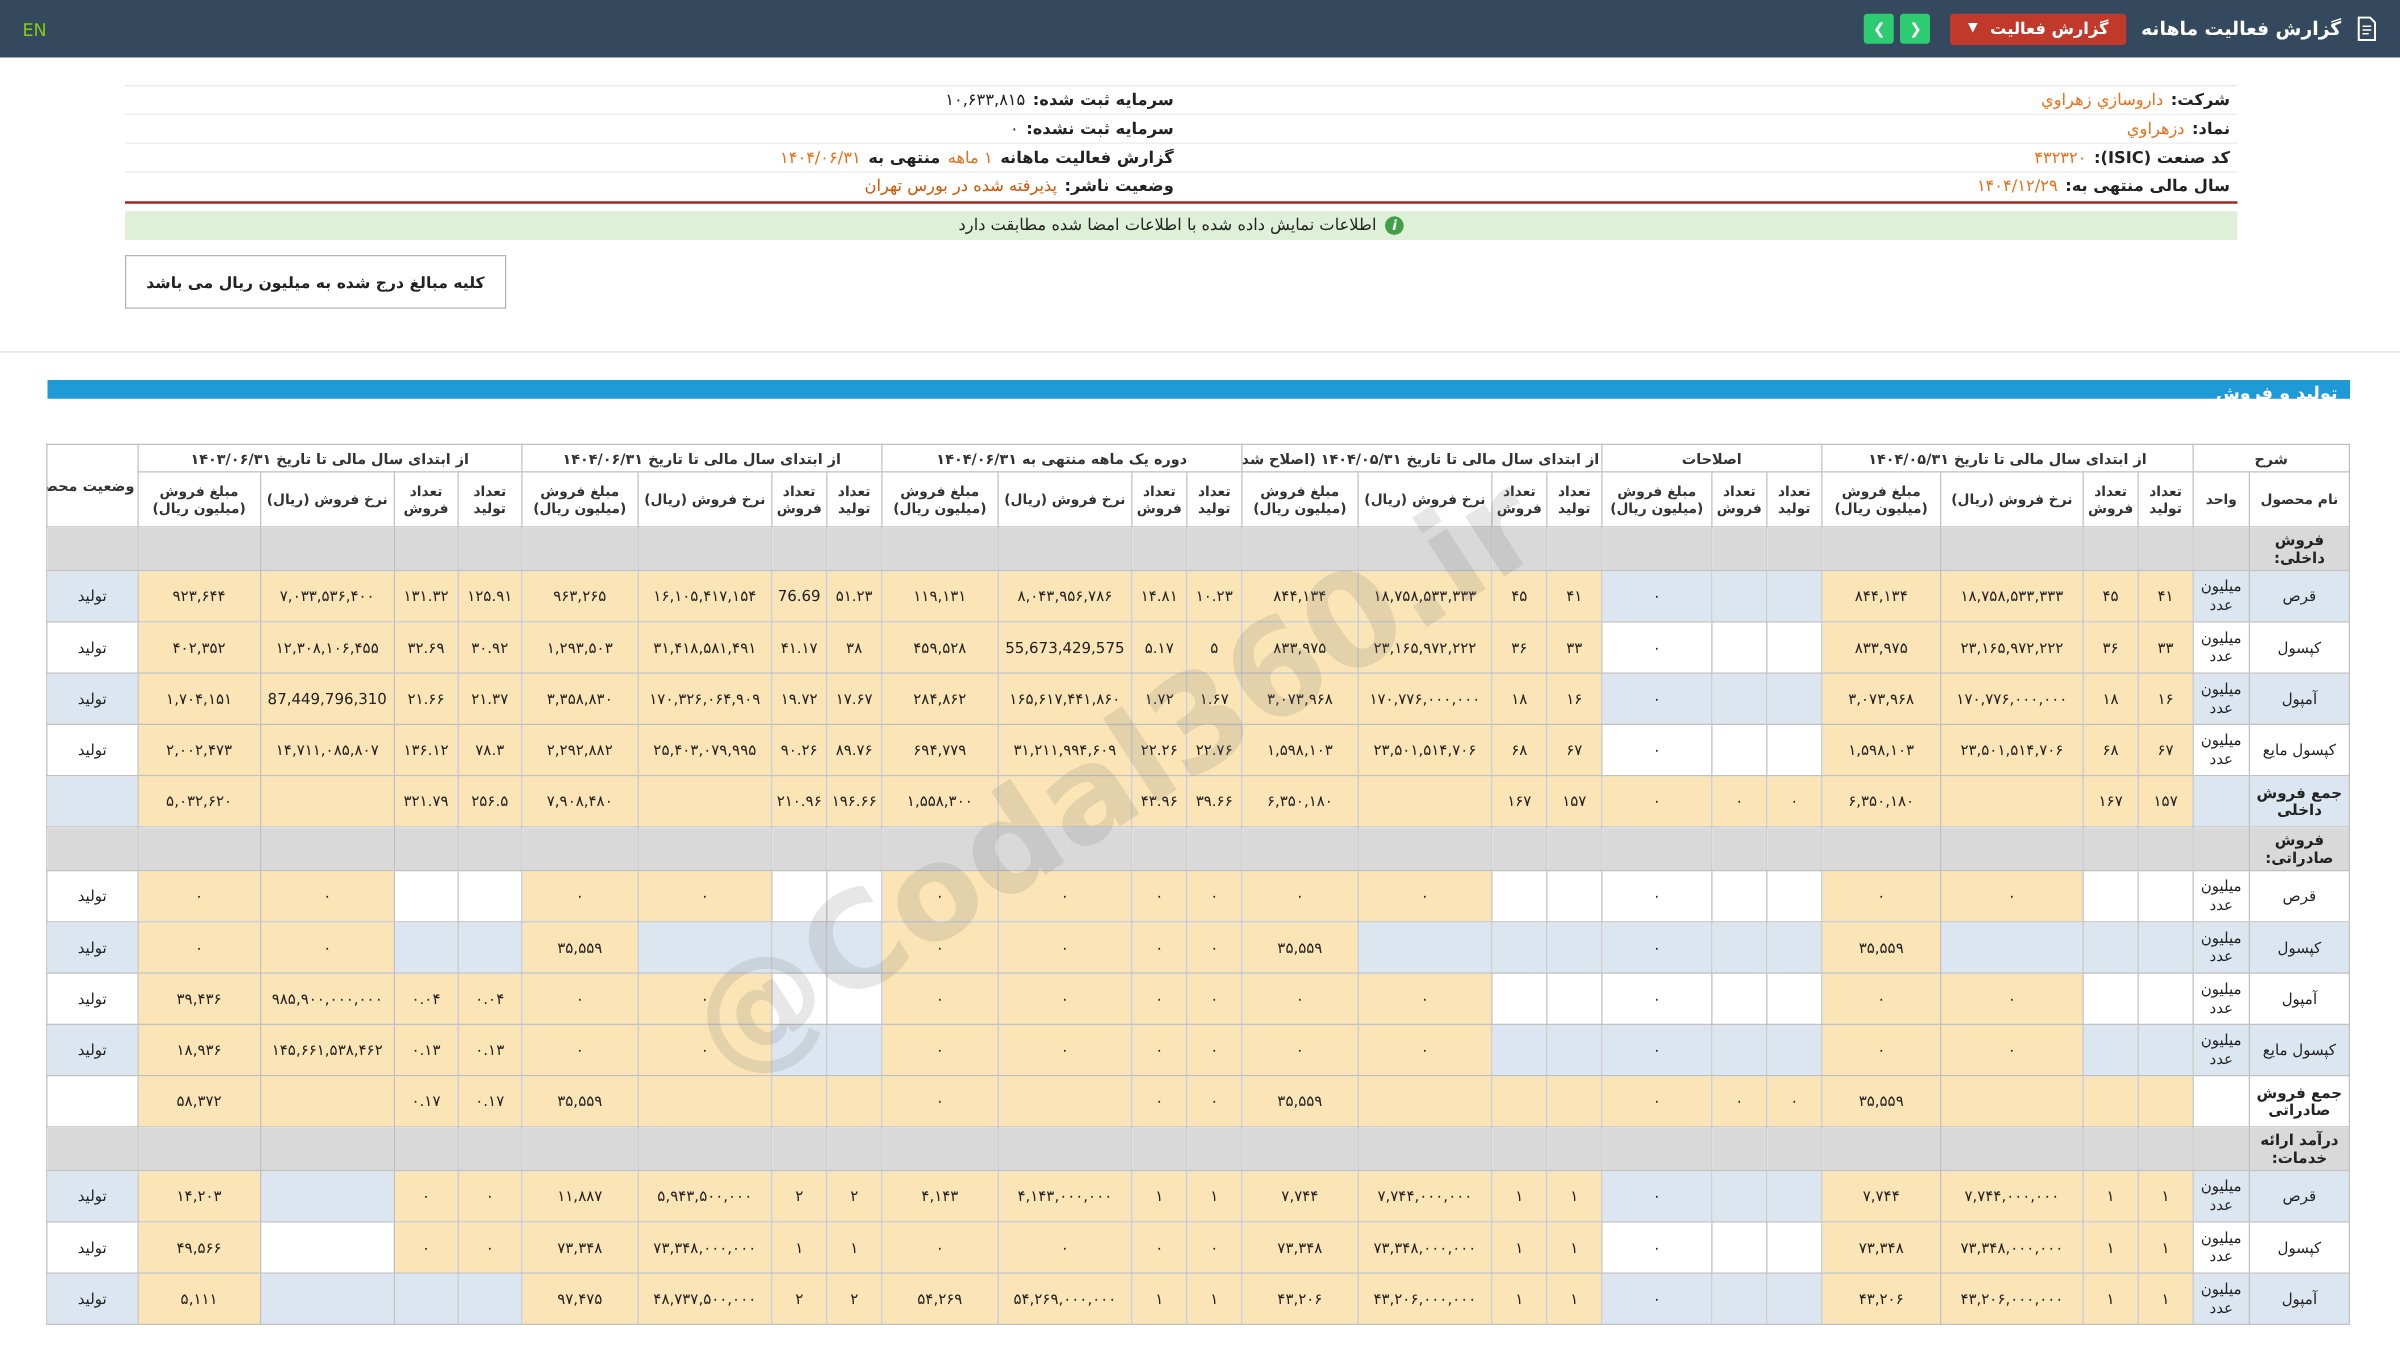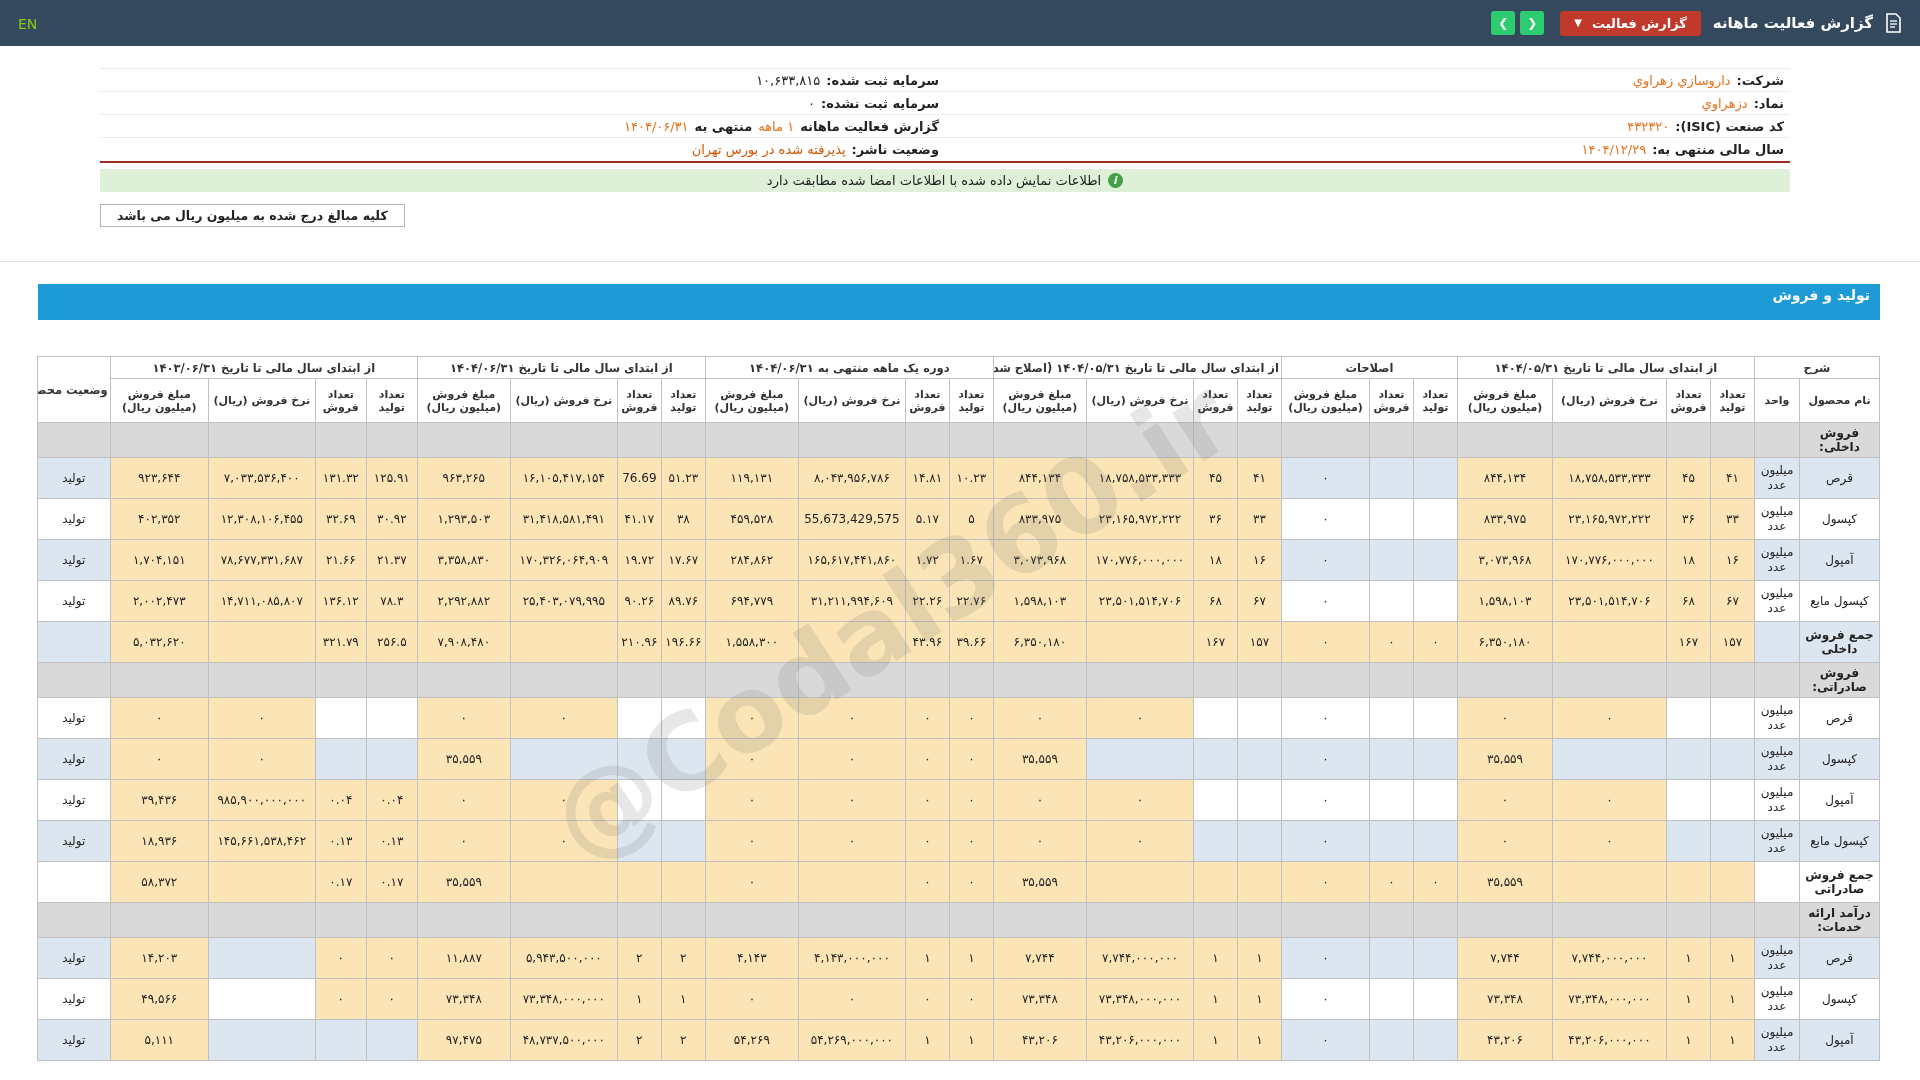--- a/index.html
+++ b/index.html
@@ -65,29 +65,29 @@
     width:15px;height:15px;border-radius:50%;
     background:#43a047;color:#fff;
     font-size:11px;font-weight:bold;font-style:italic;
     display:inline-flex;align-items:center;justify-content:center;
   }
   
   .note-box{
     width:fit-content;
     margin:12px auto 0 100px;
     border:1px solid #b5b5b5;
-    padding:3px 16px;
+    padding:13px 16px;
     font-size:12.5px;font-weight:bold;color:#222;
     background:#fff;
   }
   .divider{margin-top:34px;border-top:1px solid #e0e0e0;width:1920px;}
   
   .main{width:1842px;margin:22px 40px 0 38px;}
   .section-bar{
-    height:36px;background:var(--section-blue,#1e9bd7);
+    height:15px;background:var(--section-blue,#1e9bd7);
     color:#fff;font-size:14px;font-weight:bold;
     line-height:23px;padding:0 10px;
   }
   .section-sub{
     height:21px;border:1px solid #d8d8d8;border-top:none;
     font-size:12px;font-weight:bold;line-height:20px;padding:0 8px;background:#fff;
   }
   
   #main-table{
     margin-top:36px;
@@ -380,21 +380,21 @@
           <td class="num-cell wheat">۱.۶۷</td>
           <td class="num-cell wheat">۱.۷۲</td>
           <td class="num-cell wheat">۱۶۵,۶۱۷,۴۴۱,۸۶۰</td>
           <td class="num-cell wheat">۲۸۴,۸۶۲</td>
           <td class="num-cell wheat">۱۷.۶۷</td>
           <td class="num-cell wheat">۱۹.۷۲</td>
           <td class="num-cell wheat">۱۷۰,۳۲۶,۰۶۴,۹۰۹</td>
           <td class="num-cell wheat">۳,۳۵۸,۸۳۰</td>
           <td class="num-cell wheat">۲۱.۳۷</td>
           <td class="num-cell wheat">۲۱.۶۶</td>
-          <td class="num-cell wheat">۷۸,۶۷۷,۳۳۱,۶۸۷</td>
+          <td class="num-cell wheat">87,449,796,310</td>
           <td class="num-cell wheat">۱,۷۰۴,۱۵۱</td>
           <td class="status-cell">تولید</td>
         </tr>
         <tr class="data-row stripe-b">
           <td class="name-cell">کپسول مایع</td>
           <td class="unit-cell">میلیون عدد</td>
           <td class="num-cell wheat">۶۷</td>
           <td class="num-cell wheat">۶۸</td>
           <td class="num-cell wheat">۲۳,۵۰۱,۵۱۴,۷۰۶</td>
           <td class="num-cell wheat">۱,۵۹۸,۱۰۳</td>

